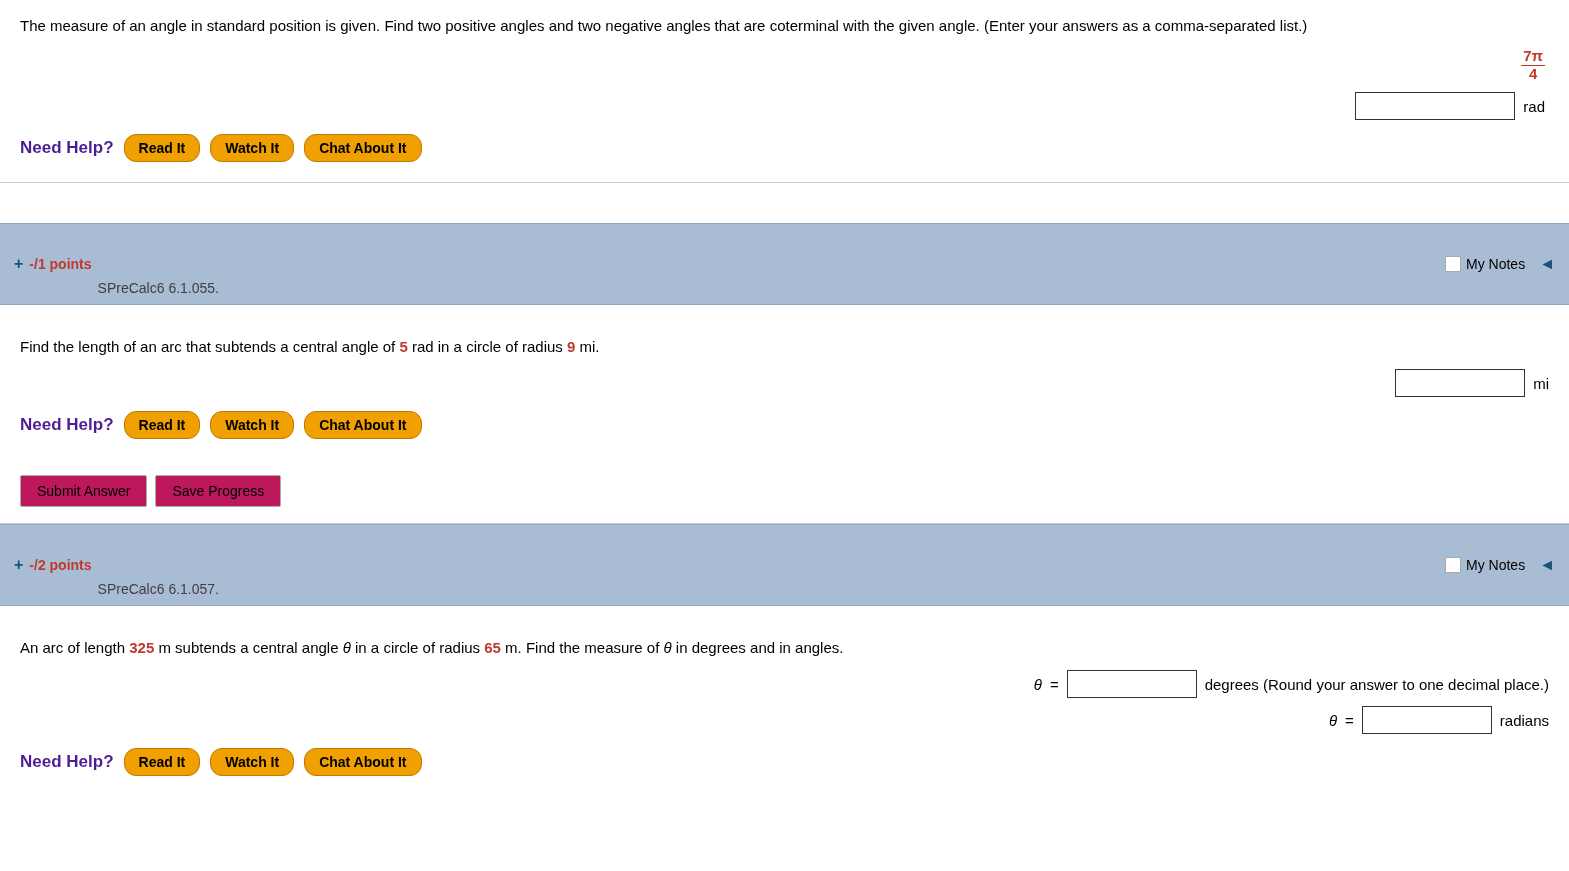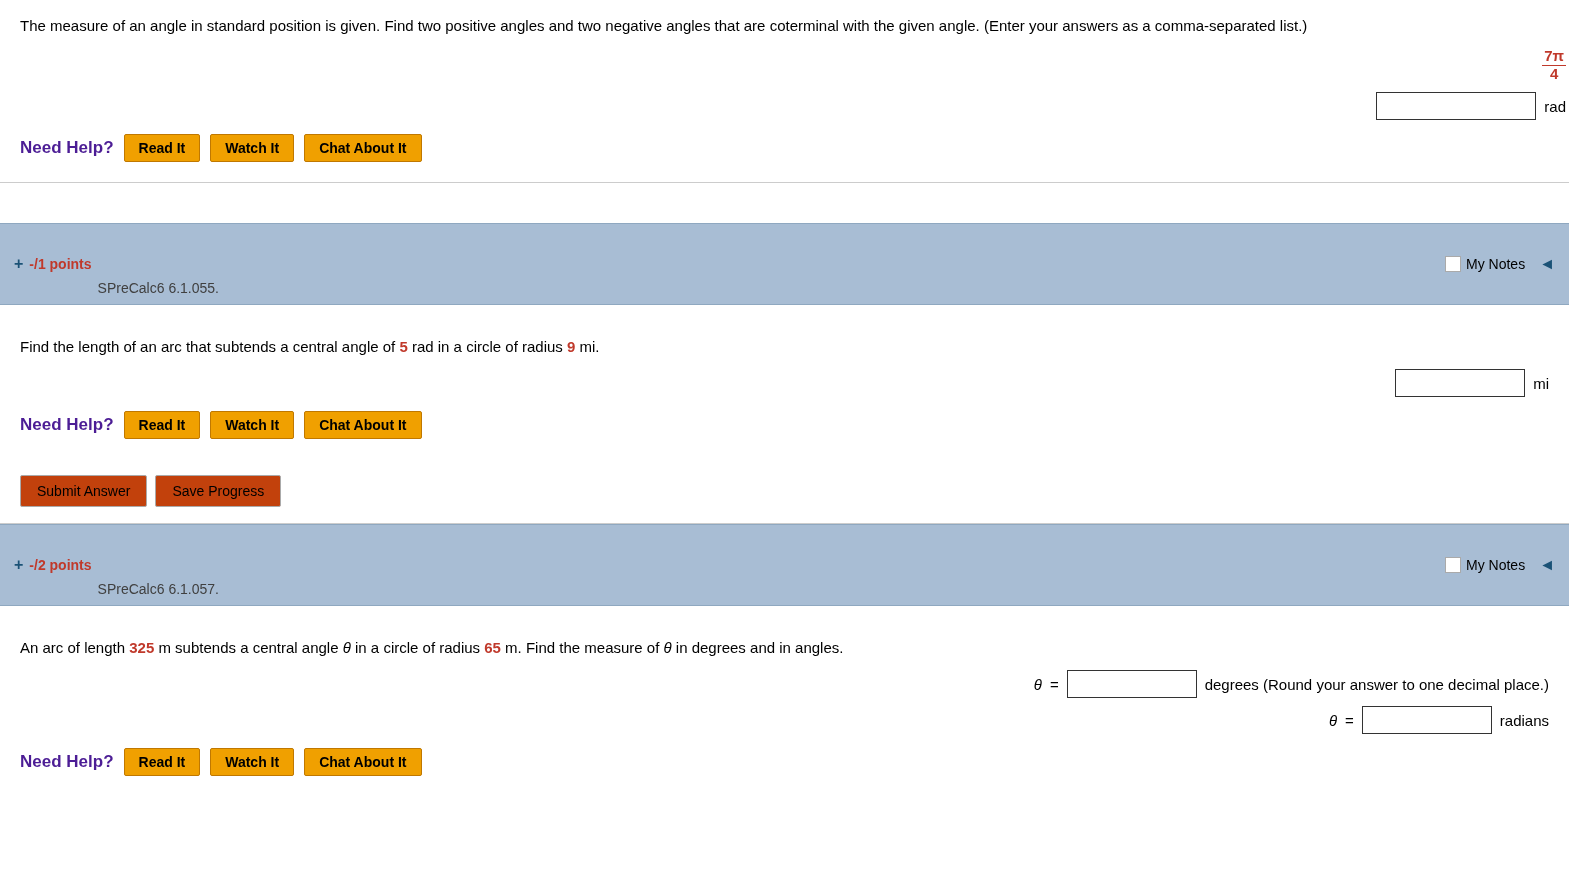--- a/index.html
+++ b/index.html
@@ -141,46 +141,46 @@
     }
 
     .help-btn {
       background: #f0a000;
       border: 1.5px solid #c07800;
       padding: 5px 14px;
       font-size: 14px;
       font-weight: bold;
       cursor: pointer;
       color: #000;
-      border-radius: 2px;
+      border-radius: 12px;
     }
 
     .divider {
       border: none;
       border-top: 1px solid #ccc;
       margin: 0;
     }
 
     .submit-row {
       display: flex;
       gap: 8px;
       margin: 16px 20px 16px 20px;
     }
 
     .action-btn {
-      background: #c2410c;
+      background: #be185d;
       border: 1px solid #aaa;
       padding: 7px 16px;
       font-size: 14px;
       cursor: pointer;
       border-radius: 2px;
     }
 
     .top-section {
-      padding: 14px 3px 20px 20px;
+      padding: 14px 24px 20px 20px;
     }
 
     .question-intro {
       font-size: 15px;
       line-height: 1.6;
       margin-bottom: 10px;
     }
 
     .theta-sym { font-style: italic; }
   </style>

